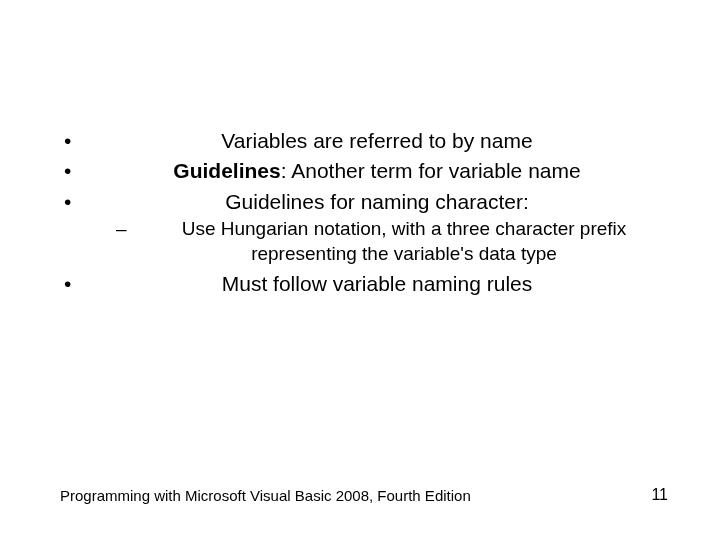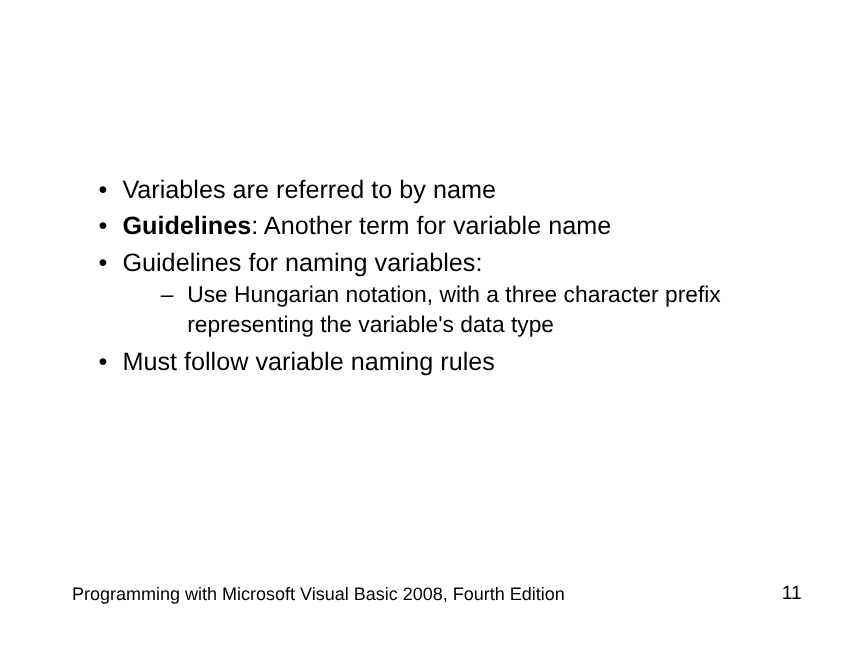--- a/index.html
+++ b/index.html
@@ -30,21 +30,22 @@
     position: absolute;
     top: 127px;
     left: 60px;
     width: 610px;
     font-size: 21px;
     line-height: 1.3;
   }
   ul.level1 {
     list-style: none;
     padding: 0;
-    margin: 18px;
+    margin: 0;
+    text-align: center;
   }
   ul.level1 > li {
     position: relative;
     padding-left: 24px;
     margin-bottom: 3px;
   }
   ul.level1 > li::before {
     content: "•";
     position: absolute;
     left: 4px;
@@ -93,21 +94,21 @@
 
   <div class="body">
     <ul class="level1">
       <li>
         <span>Variables are referred to by name</span>
       </li>
       <li>
         <span class="bold">Guidelines</span><span>: Another term for variable name</span>
       </li>
       <li>
-        <span>Guidelines for naming variables:</span>
+        <span>Guidelines for naming character:</span>
         <ul class="level2">
           <li>
             <span>Use Hungarian notation, with a three character prefix representing the variable's data type</span>
           </li>
         </ul>
       </li>
       <li>
         <span>Must follow variable naming rules</span>
       </li>
     </ul>

